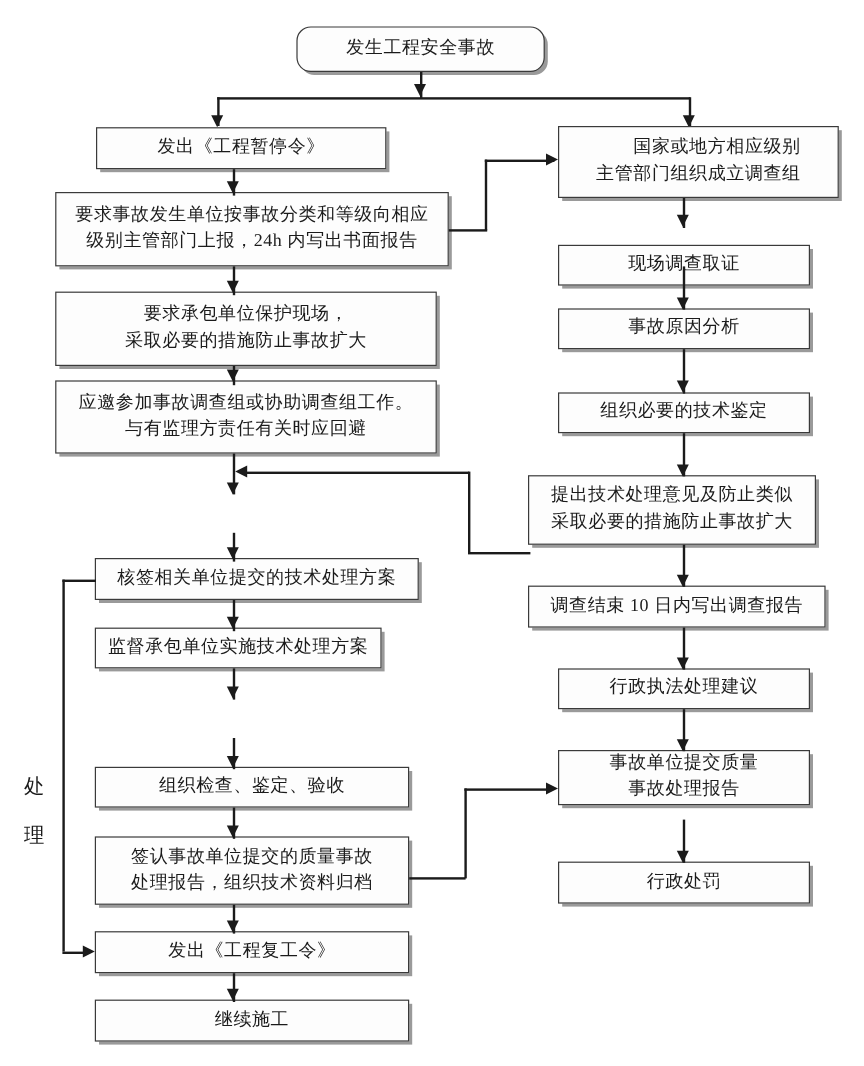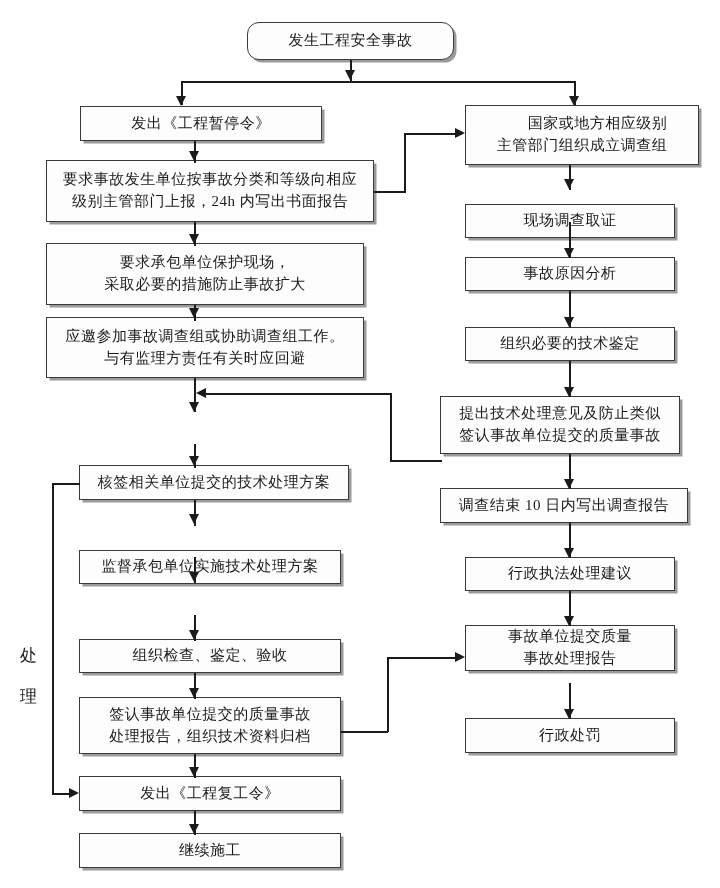--- a/index.html
+++ b/index.html
@@ -103,21 +103,21 @@
 
   <div class="box two-line" style="left:46px; top:243px; width:318px; height:62px;">要求承包单位保护现场，
 采取必要的措施防止事故扩大</div>
 
   <div class="box two-line" style="left:46px; top:317px; width:318px; height:61px;">应邀参加事故调查组或协助调查组工作。
 与有监理方责任有关时应回避</div>
 
 
   <div class="box" style="left:79px; top:465px; width:270px; height:35px;">核签相关单位提交的技术处理方案</div>
 
-  <div class="box" style="left:79px; top:550px; width:262px; height:34px;">监督承包单位实施技术处理方案</div>
+  <div class="box" style="left:79px; top:523px; width:239px; height:34px;">监督承包单位实施技术处理方案</div>
 
 
   <div class="box two-line" style="left:79px; top:697px; width:262px; height:57px;">签认事故单位提交的质量事故
 处理报告，组织技术资料归档</div>
 
   <div class="box" style="left:79px; top:639px; width:262px; height:34px;">组织检查、鉴定、验收</div>
 
   <div class="box" style="left:79px; top:776px; width:262px; height:35px;">发出《工程复工令》</div>
 
   <div class="box" style="left:79px; top:833px; width:262px; height:35px;">继续施工</div>
@@ -125,21 +125,21 @@
   <div class="box two-line" style="left:465px; top:105px; width:234px; height:60px;text-align:right;">国家或地方相应级别
 主管部门组织成立调查组</div>
 
   <div class="box" style="left:465px; top:188px; width:210px; height:34px;margin-top:16px;">现场调查取证</div>
 
   <div class="box" style="left:465px; top:257px; width:210px; height:34px;">事故原因分析</div>
 
   <div class="box" style="left:465px; top:327px; width:210px; height:34px;">组织必要的技术鉴定</div>
 
   <div class="box two-line" style="left:440px; top:396px; width:240px; height:58px;">提出技术处理意见及防止类似
-签认事故单位提交的质量事故</div>
+采取必要的措施防止事故扩大</div>
 
   <div class="box" style="left:440px; top:488px; width:248px; height:35px;">调查结束 10 日内写出调查报告</div>
 
   <div class="box" style="left:465px; top:557px; width:210px; height:34px;">行政执法处理建议</div>
 
   <div class="box two-line" style="left:465px; top:625px; width:210px; height:46px;">事故单位提交质量
 事故处理报告</div>
 
   <div class="box" style="left:465px; top:718px; width:210px; height:35px;">行政处罚</div>
 

